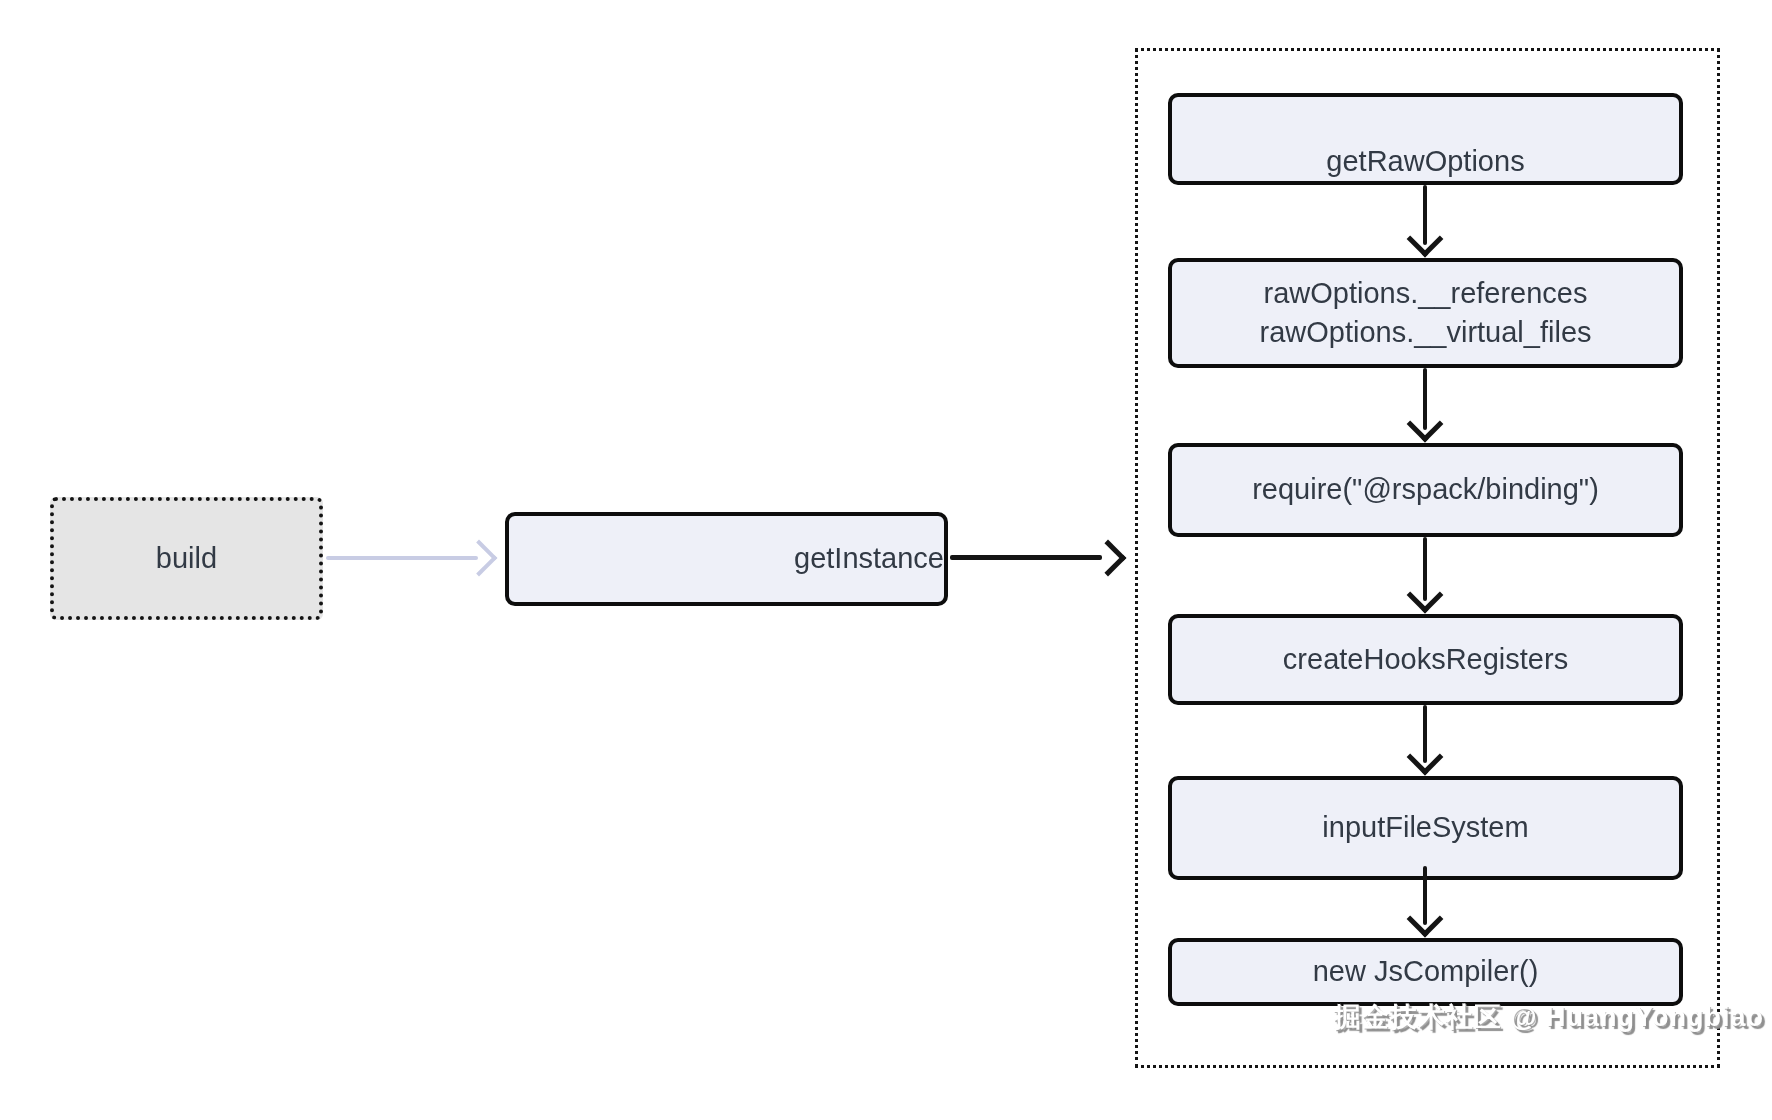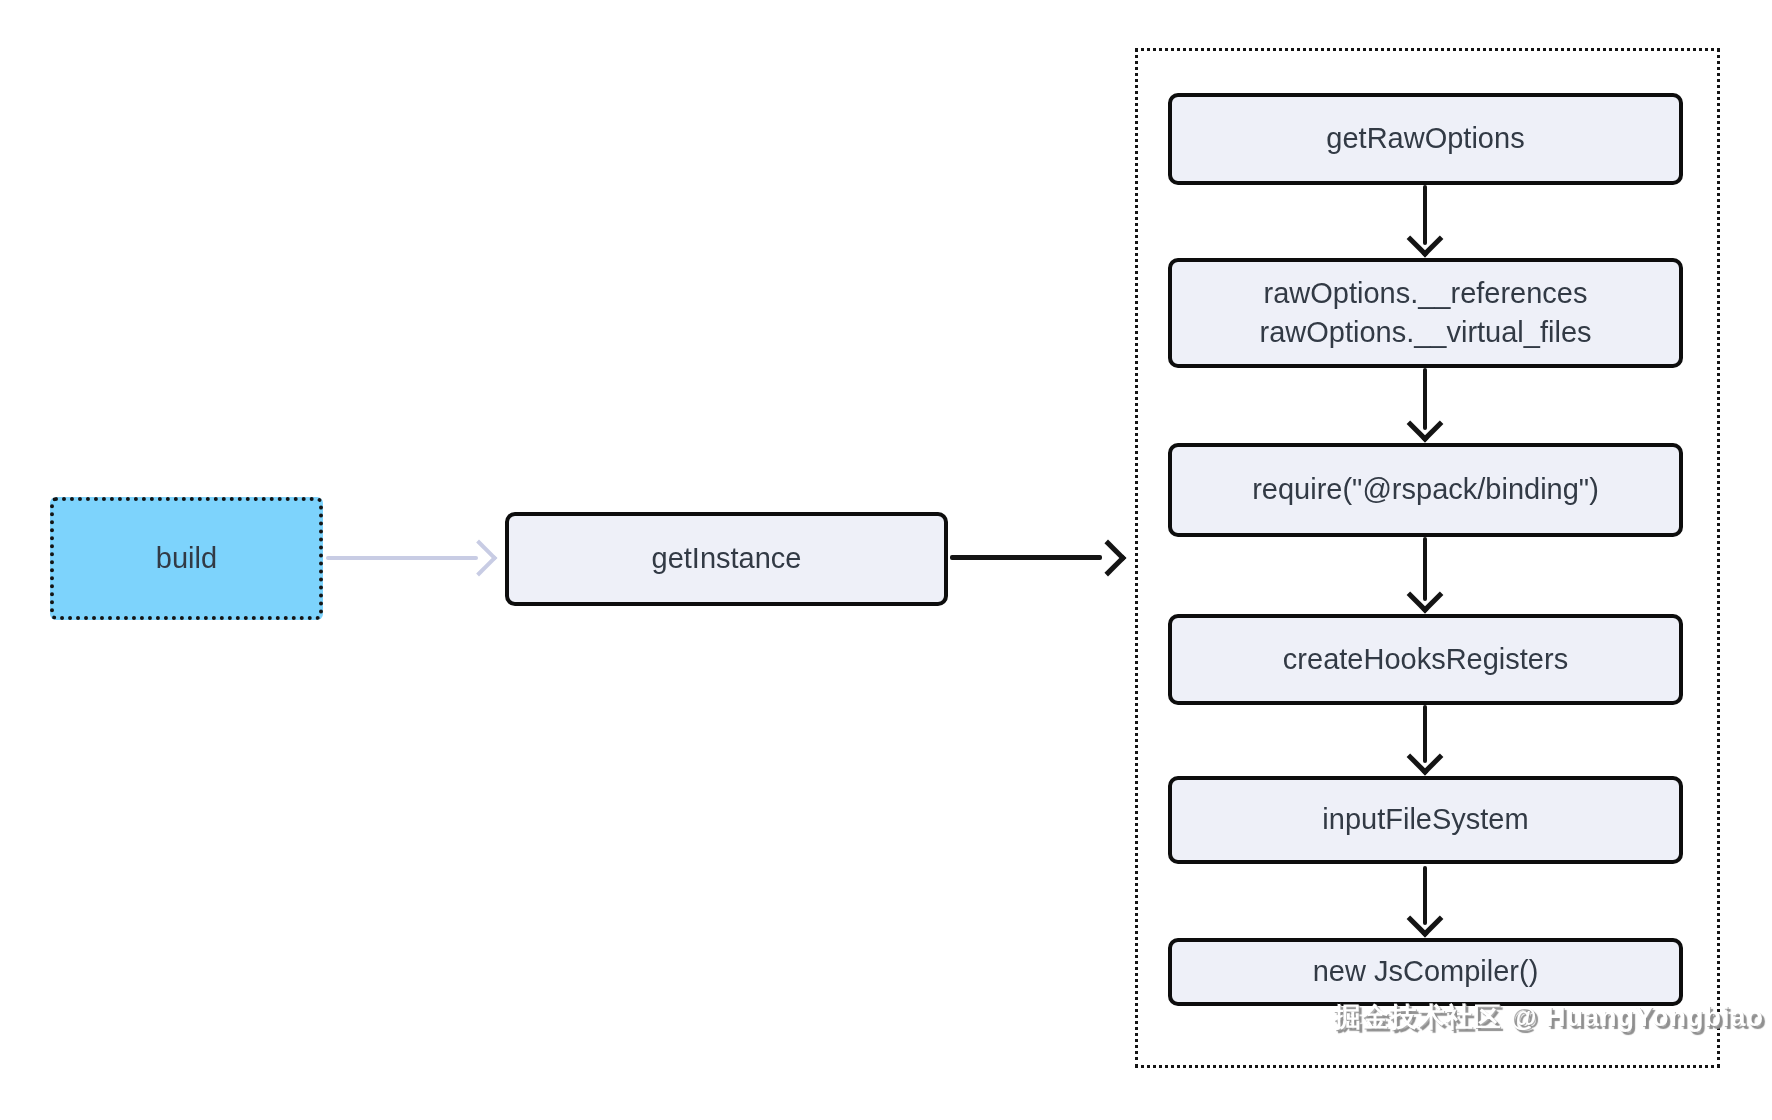--- a/index.html
+++ b/index.html
@@ -24,46 +24,46 @@
     font-size: 29px;
     line-height: 1.35;
     white-space: pre-line;
   }
   .node.solid {
     background: #eef0f8;
     border: 4px solid #0d0d0d;
     border-radius: 10px;
   }
   .node.dashed {
-    background: #7dd3fc;
+    background: #e5e5e5;
     border: 4px dotted #141414;
     border-radius: 6px;
   }
 
   
   .n-build { left: 50px; top: 497px; width: 273px; height: 123px; }
   
-  .n-getinstance { left: 505px; top: 512px; width: 443px; height: 94px; }
+  .n-getinstance { left: 505px; top: 512px; width: 443px; height: 94px; justify-content: flex-end; }
 
   
   .group {
     position: absolute;
     left: 1135px; top: 48px; width: 585px; height: 1020px;
     box-sizing: border-box;
     border: 3px dotted #141414;
     background: transparent;
   }
 
   
   .chain { left: 1168px; width: 515px; }
-  .c0 { top: 93px;  height: 92px; }
+  .c0 { top: 93px;  height: 92px; align-items: flex-end; }
   .c1 { top: 258px; height: 110px; }
   .c2 { top: 443px; height: 94px; }
   .c3 { top: 614px; height: 91px; text-align: center; }
-  .c4 { top: 776px; height: 88px; }
+  .c4 { top: 776px; height: 104px; }
   .c5 { top: 938px; height: 68px; }
 
   
   .hline { position: absolute; background: #141414; border-radius: 2px; }
   .vline { position: absolute; background: #141414; border-radius: 2px; width: 4px; left: 1423px; }
   .muted { background: #c8cce4; }
 
   .chev {
     position: absolute;
     width: 26px; height: 26px;

